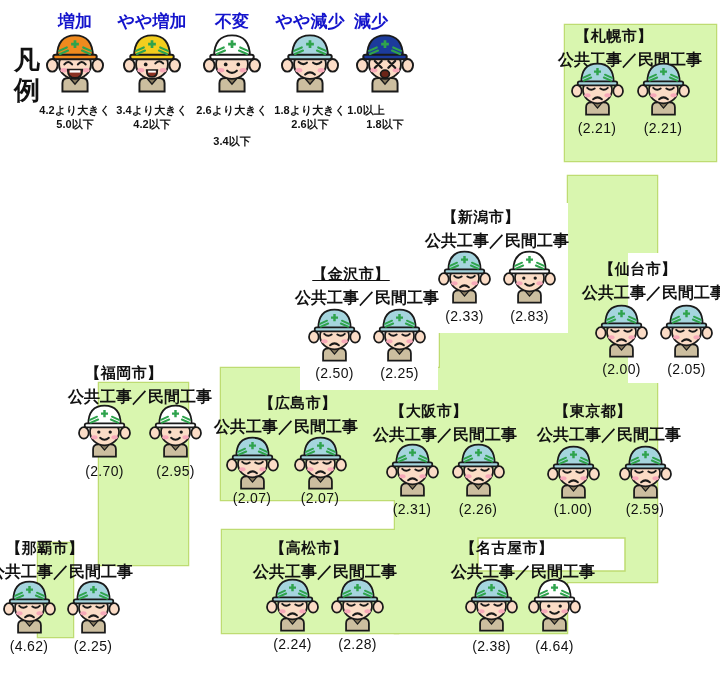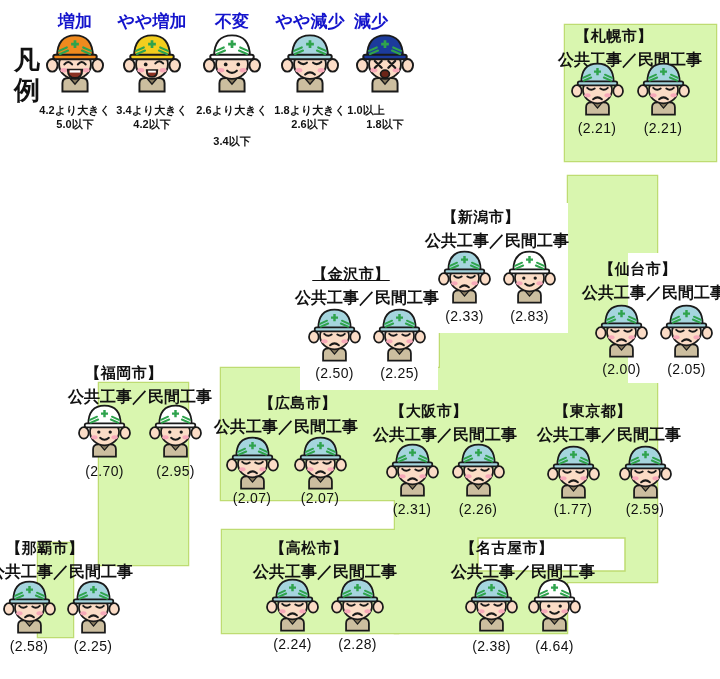--- a/index.html
+++ b/index.html
@@ -451,21 +451,21 @@
     <path d="M11.5 28.5 Q11.5 6.5 30 6.5 Q48.5 6.5 48.5 28.5 Z" fill="#a5d5de" stroke="#1a1a1a" stroke-width="2" stroke-linejoin="round"></path>
     <rect x="7.5" y="26.5" width="45" height="4.6" rx="2.2" fill="#a5d5de" stroke="#1a1a1a" stroke-width="2"></rect>
     <path d="M13.5 22.5 L21.5 19 M14.5 25.8 L22.8 22.2 M46.5 22.5 L38.5 19 M45.5 25.8 L37.2 22.2" fill="none" stroke="#2fa34d" stroke-width="2.2" stroke-linecap="round"></path>
     <path d="M30 11.5 L30 19.5 M26 15.5 L34 15.5" fill="none" stroke="#2fa34d" stroke-width="2.8"></path>
     <ellipse cx="18.5" cy="42.5" rx="3.6" ry="2.3" fill="#f7a9b9"></ellipse>
     <ellipse cx="41.5" cy="42.5" rx="3.6" ry="2.3" fill="#f7a9b9"></ellipse>
     <path d="M18.3 34 Q22.5 38 26.8 34.8 M41.7 34 Q37.5 38 33.2 34.8" fill="none" stroke="#1a1a1a" stroke-linecap="round" stroke-width="2.2"></path>
          <path d="M25 47 Q30 42.6 35 47" fill="none" stroke="#1a1a1a" stroke-linecap="round" stroke-width="2.2"></path>
   </svg>
         </div>
-        <div class="city-value" style="left: 573px; top: 501px;">(1.77)</div>
+        <div class="city-value" style="left: 573px; top: 501px;">(1.00)</div>
         <div class="face" style="left: 618.5px; top: 441px;">
           <svg viewBox="0 0 60 66" width="53" height="58">
     <ellipse cx="6.5" cy="37.5" rx="5.5" ry="6.5" fill="#fbdcc6" stroke="#1a1a1a" stroke-width="2"></ellipse>
     <ellipse cx="53.5" cy="37.5" rx="5.5" ry="6.5" fill="#fbdcc6" stroke="#1a1a1a" stroke-width="2"></ellipse>
     <path d="M17 56 Q17 50.5 23 50.5 L37 50.5 Q43 50.5 43 56 L43 64.5 L17 64.5 Z" fill="#ccbe9f" stroke="#1a1a1a" stroke-width="2"></path>
     <path d="M24.5 50.5 L30 57 L35.5 50.5 Z" fill="#8a7c60" stroke="#1a1a1a" stroke-width="1.5"></path>
     <ellipse cx="30" cy="36.5" rx="16.5" ry="15" fill="#fbdcc6" stroke="#1a1a1a" stroke-width="2"></ellipse>
     <path d="M11.5 28.5 Q11.5 6.5 30 6.5 Q48.5 6.5 48.5 28.5 Z" fill="#a5d5de" stroke="#1a1a1a" stroke-width="2" stroke-linejoin="round"></path>
     <rect x="7.5" y="26.5" width="45" height="4.6" rx="2.2" fill="#a5d5de" stroke="#1a1a1a" stroke-width="2"></rect>
     <path d="M13.5 22.5 L21.5 19 M14.5 25.8 L22.8 22.2 M46.5 22.5 L38.5 19 M45.5 25.8 L37.2 22.2" fill="none" stroke="#2fa34d" stroke-width="2.2" stroke-linecap="round"></path>
@@ -491,21 +491,21 @@
     <path d="M11.5 28.5 Q11.5 6.5 30 6.5 Q48.5 6.5 48.5 28.5 Z" fill="#a5d5de" stroke="#1a1a1a" stroke-width="2" stroke-linejoin="round"></path>
     <rect x="7.5" y="26.5" width="45" height="4.6" rx="2.2" fill="#a5d5de" stroke="#1a1a1a" stroke-width="2"></rect>
     <path d="M13.5 22.5 L21.5 19 M14.5 25.8 L22.8 22.2 M46.5 22.5 L38.5 19 M45.5 25.8 L37.2 22.2" fill="none" stroke="#2fa34d" stroke-width="2.2" stroke-linecap="round"></path>
     <path d="M30 11.5 L30 19.5 M26 15.5 L34 15.5" fill="none" stroke="#2fa34d" stroke-width="2.8"></path>
     <ellipse cx="18.5" cy="42.5" rx="3.6" ry="2.3" fill="#f7a9b9"></ellipse>
     <ellipse cx="41.5" cy="42.5" rx="3.6" ry="2.3" fill="#f7a9b9"></ellipse>
     <path d="M18.3 34 Q22.5 38 26.8 34.8 M41.7 34 Q37.5 38 33.2 34.8" fill="none" stroke="#1a1a1a" stroke-linecap="round" stroke-width="2.2"></path>
          <path d="M25 47 Q30 42.6 35 47" fill="none" stroke="#1a1a1a" stroke-linecap="round" stroke-width="2.2"></path>
   </svg>
         </div>
-        <div class="city-value" style="left: 29px; top: 638px;">(2.58)</div>
+        <div class="city-value" style="left: 29px; top: 638px;">(4.62)</div>
         <div class="face" style="left: 66.5px; top: 576px;">
           <svg viewBox="0 0 60 66" width="53" height="58">
     <ellipse cx="6.5" cy="37.5" rx="5.5" ry="6.5" fill="#fbdcc6" stroke="#1a1a1a" stroke-width="2"></ellipse>
     <ellipse cx="53.5" cy="37.5" rx="5.5" ry="6.5" fill="#fbdcc6" stroke="#1a1a1a" stroke-width="2"></ellipse>
     <path d="M17 56 Q17 50.5 23 50.5 L37 50.5 Q43 50.5 43 56 L43 64.5 L17 64.5 Z" fill="#ccbe9f" stroke="#1a1a1a" stroke-width="2"></path>
     <path d="M24.5 50.5 L30 57 L35.5 50.5 Z" fill="#8a7c60" stroke="#1a1a1a" stroke-width="1.5"></path>
     <ellipse cx="30" cy="36.5" rx="16.5" ry="15" fill="#fbdcc6" stroke="#1a1a1a" stroke-width="2"></ellipse>
     <path d="M11.5 28.5 Q11.5 6.5 30 6.5 Q48.5 6.5 48.5 28.5 Z" fill="#a5d5de" stroke="#1a1a1a" stroke-width="2" stroke-linejoin="round"></path>
     <rect x="7.5" y="26.5" width="45" height="4.6" rx="2.2" fill="#a5d5de" stroke="#1a1a1a" stroke-width="2"></rect>
     <path d="M13.5 22.5 L21.5 19 M14.5 25.8 L22.8 22.2 M46.5 22.5 L38.5 19 M45.5 25.8 L37.2 22.2" fill="none" stroke="#2fa34d" stroke-width="2.2" stroke-linecap="round"></path>

